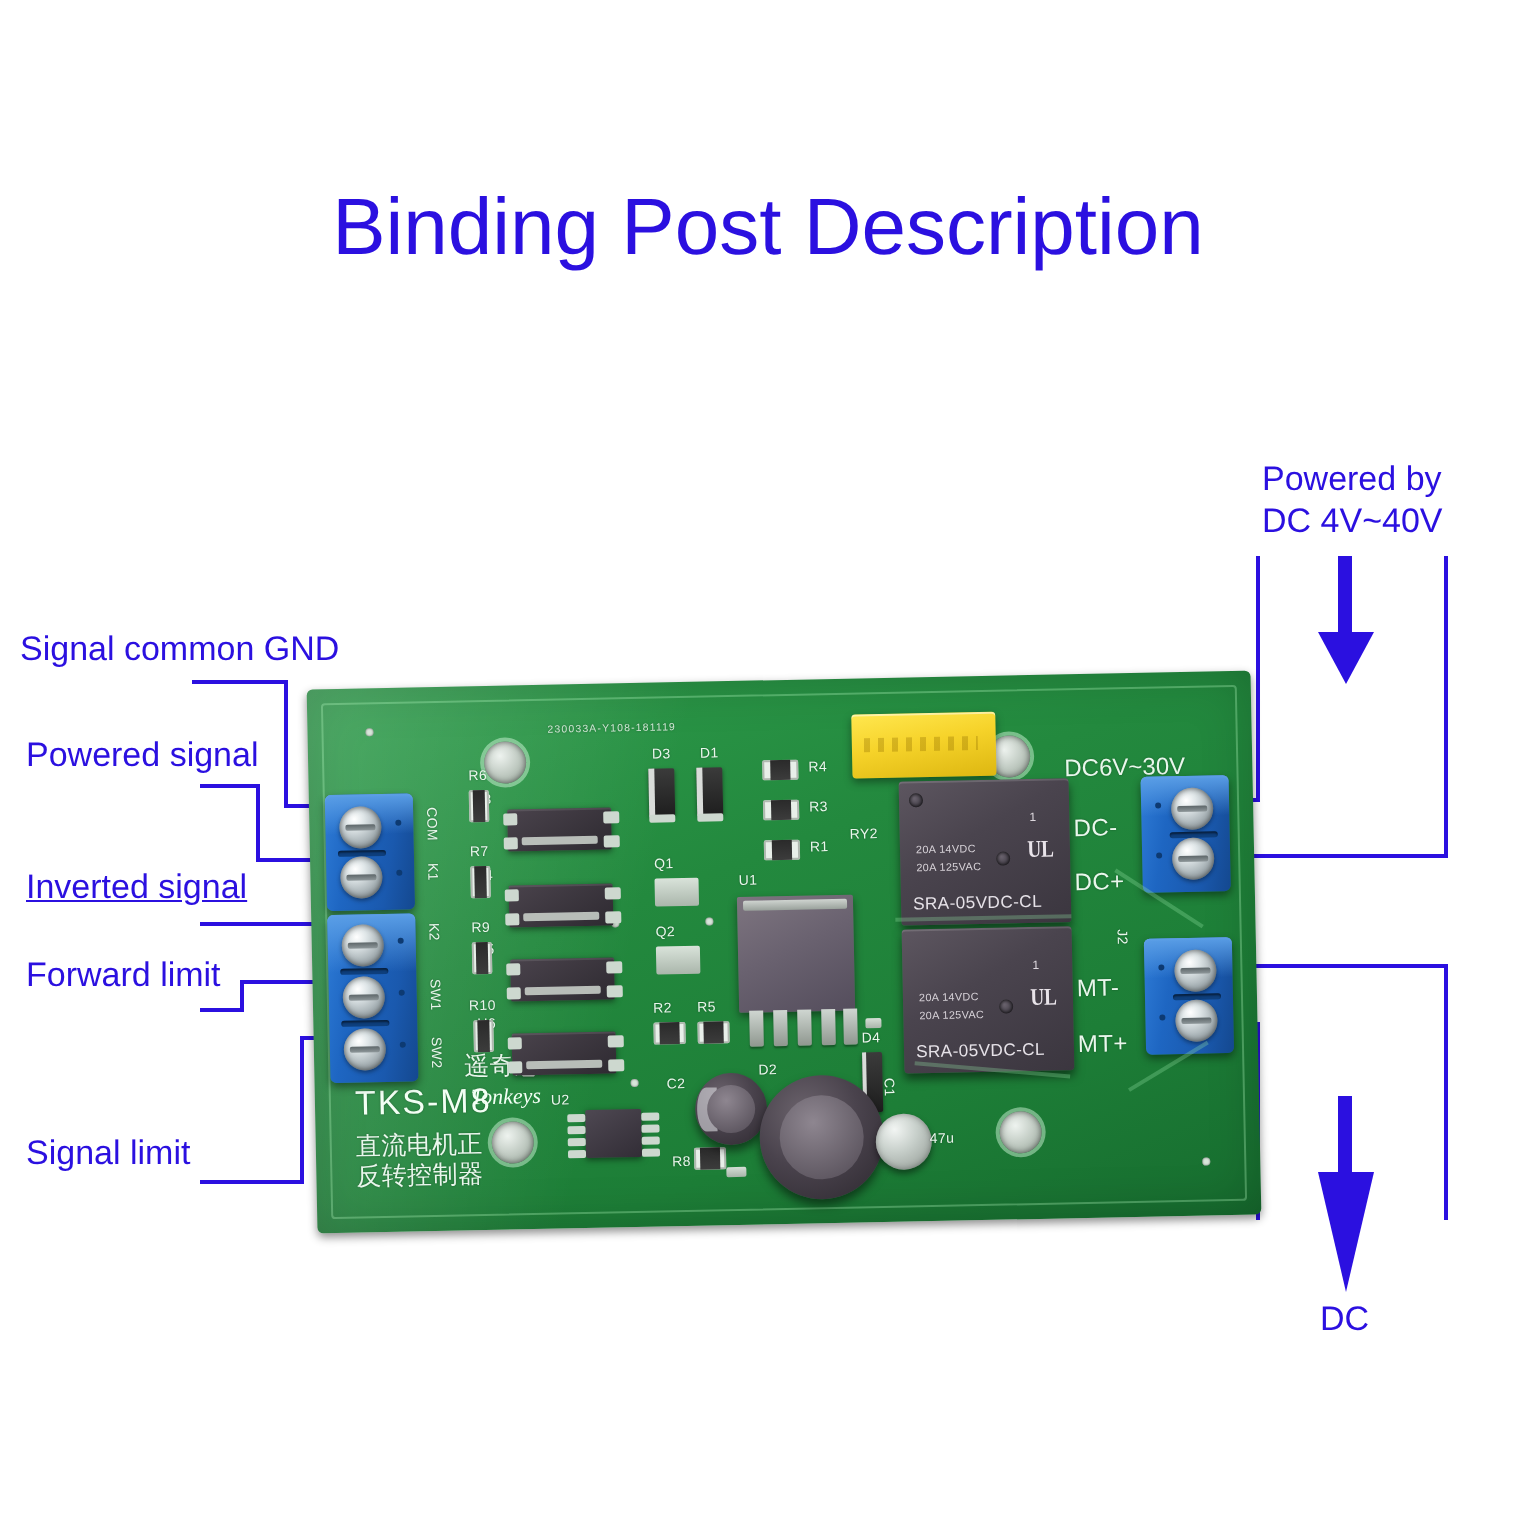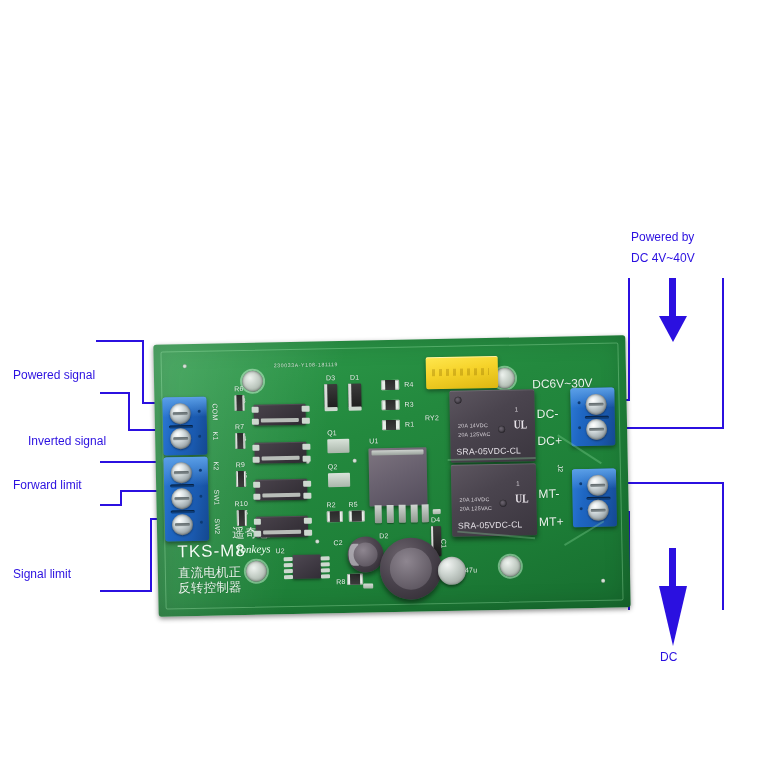--- a/index.html
+++ b/index.html
@@ -3,21 +3,21 @@
 <meta charset="utf-8">
 <style>
   html,body{margin:0;padding:0;}
   body{width:768px;height:768px;background:#ffffff;overflow:hidden;
        font-family:"Liberation Sans",sans-serif;}
   #root{position:relative;width:768px;height:768px;}
 
   .title{position:absolute;left:0;top:92px;width:768px;text-align:center;
          font-size:40px;color:#2B10E0;letter-spacing:0px;white-space:nowrap;}
 
-  .lbl{position:absolute;font-size:12px;color:#2B10E0;white-space:nowrap;}
+  .lbl{position:absolute;font-size:17px;color:#2B10E0;white-space:nowrap;}
 
   .ln{position:absolute;background:#2B10E0;}
   .h{height:2px;} .v{width:2px;}
 
   
   .arrow{position:absolute;}
   .arrow .shaft{position:absolute;background:#2B10E0;width:7px;}
   .arrow .head{position:absolute;width:0;height:0;}
 
   
@@ -123,23 +123,25 @@
       box-shadow:0 1px 3px rgba(0,0,0,.5);}
 
   .trace{position:absolute;background:rgba(150,230,165,.30);}
   .tpad{position:absolute;background:linear-gradient(#d5dfd6,#a9b4aa);border-radius:1px;}
 </style>
 </head>
 <body>
 
 <div id="root">
 
-
+  <div class="title">Binding Post Description</div>
+
+  <div class="lbl" style="left:10px;top:315px;">Signal common GND</div>
   <div class="lbl" style="left:13px;top:368px;">Powered signal</div>
-  <div class="lbl" style="left:28px;top:434px;">Inverted signal</div>
+  <div class="lbl" style="left:13px;top:434px;text-decoration:underline;">Inverted signal</div>
   <div class="lbl" style="left:13px;top:478px;text-align:center;">Forward limit</div>
   <div class="lbl" style="left:13px;top:567px;">Signal limit</div>
 
   <div class="ln h" style="left:96px;top:340px;width:48px;"></div>
   <div class="ln v" style="left:142px;top:340px;height:63px;"></div>
   <div class="ln h" style="left:142px;top:402px;width:60px;"></div>
 
   <div class="ln h" style="left:100px;top:392px;width:30px;"></div>
   <div class="ln v" style="left:128px;top:392px;height:38px;"></div>
   <div class="ln h" style="left:128px;top:429px;width:75px;"></div>

